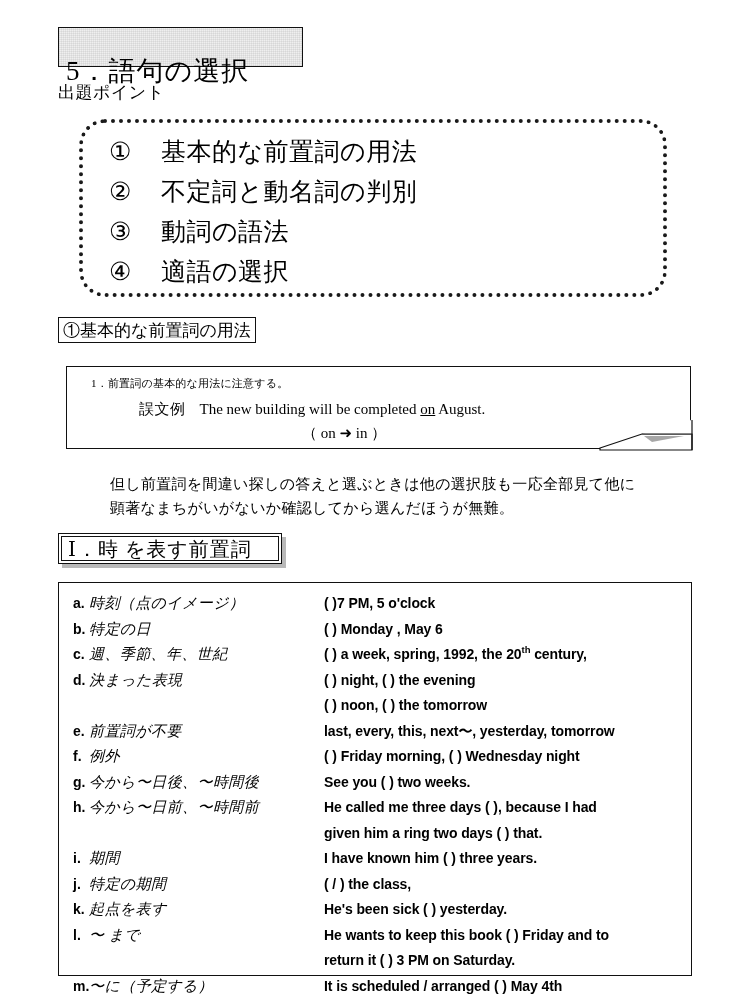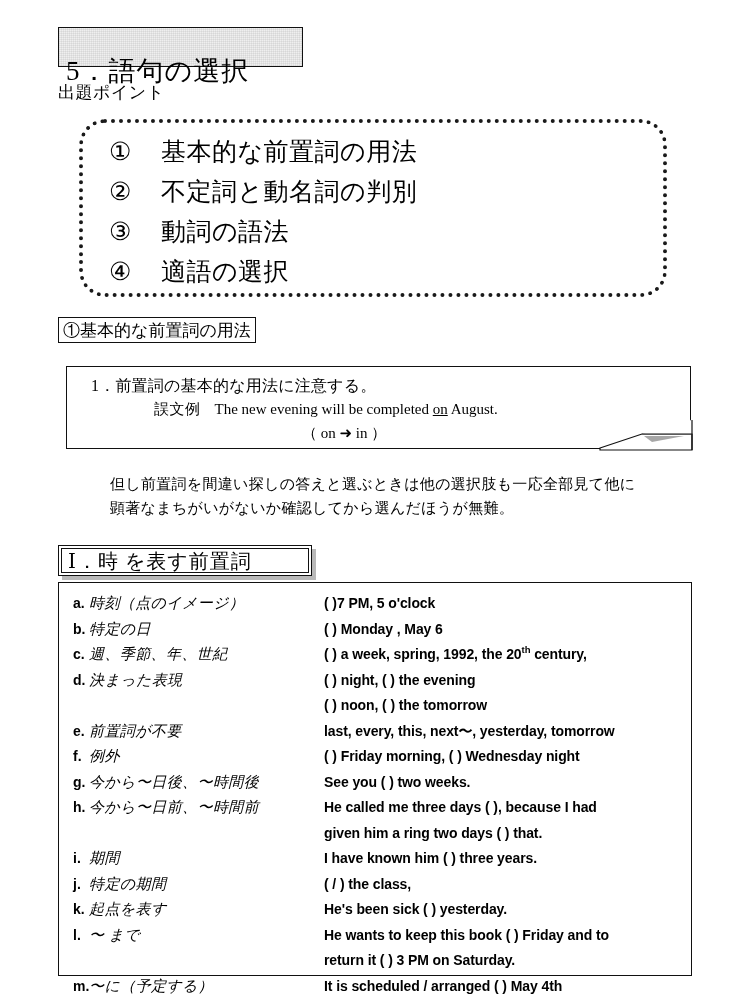--- a/index.html
+++ b/index.html
@@ -100,32 +100,32 @@
     width: 625px;
     height: 83px;
     border: 1.3px solid #111;
     box-sizing: border-box;
     background: #fff;
   }
   #example-line-1 {
     position: absolute;
     left: 24px;
     top: 9px;
-    font-size: 16px;
+    font-size: 11px;
     white-space: nowrap;
     letter-spacing: 0.2px;
   }
   #example-line-2 {
     position: absolute;
     left: 72px;
     top: 33px;
     font-size: 15px;
     white-space: nowrap;
   }
-  #example-line-2 .jp { letter-spacing: 0.5px; margin-left: 15px; }
+  #example-line-2 .jp { letter-spacing: 0.5px; }
   #example-line-2 .en { padding-left: 14px; }
   #example-line-2 .ul { text-decoration: underline; }
   #example-line-3 {
     position: absolute;
     left: 235px;
     top: 57px;
     font-size: 15px;
     white-space: nowrap;
   }
   
@@ -145,22 +145,22 @@
     top: 472px;
     font-size: 15px;
     line-height: 24px;
     letter-spacing: 0.3px;
   }
 
   
   #section2-head {
     position: absolute;
     left: 58px;
-    top: 545px;
-    width: 254px;
+    top: 533px;
+    width: 224px;
     height: 31px;
     box-sizing: border-box;
     border: 1.5px solid #111;
     padding: 2px;
     background: #fff;
     box-shadow: 4px 4px 0 0 #b9b9b9;
   }
   #section2-head-inner {
     width: 100%;
     height: 100%;
@@ -252,21 +252,21 @@
   </div>
 </div>
 
 <div id="section1-head">
   <div id="section1-head-text">①基本的な前置詞の用法</div>
 </div>
 
 <div id="example-box">
   <div id="example-line-1">1．前置詞の基本的な用法に注意する。</div>
   <div id="example-line-2">
-    <span class="jp">誤文例</span><span class="en">The new evening will be completed </span><span class="ul">on</span><span> August.</span>
+    <span class="jp">誤文例</span><span class="en">The new building will be completed </span><span class="ul">on</span><span> August.</span>
   </div>
   <div id="example-line-3">（ on ➜ in ）</div>
 </div>
 
 <svg id="fold-corner" viewBox="0 0 96 34">
   <polygon points="2,30 44,16 94,16 94,32 2,32" fill="#ffffff" stroke="#111" stroke-width="1.2"></polygon>
   <polygon points="44,16 94,16 94,2" fill="#ffffff" stroke="#ffffff" stroke-width="0.5"></polygon>
   <line x1="44" y1="16" x2="94" y2="16" stroke="#111" stroke-width="1.2"></line>
   <line x1="94" y1="2" x2="94" y2="32" stroke="#111" stroke-width="1.2"></line>
   <polygon points="46,18 86,18 54,24" fill="#8a8a8a" opacity="0.75"></polygon>

